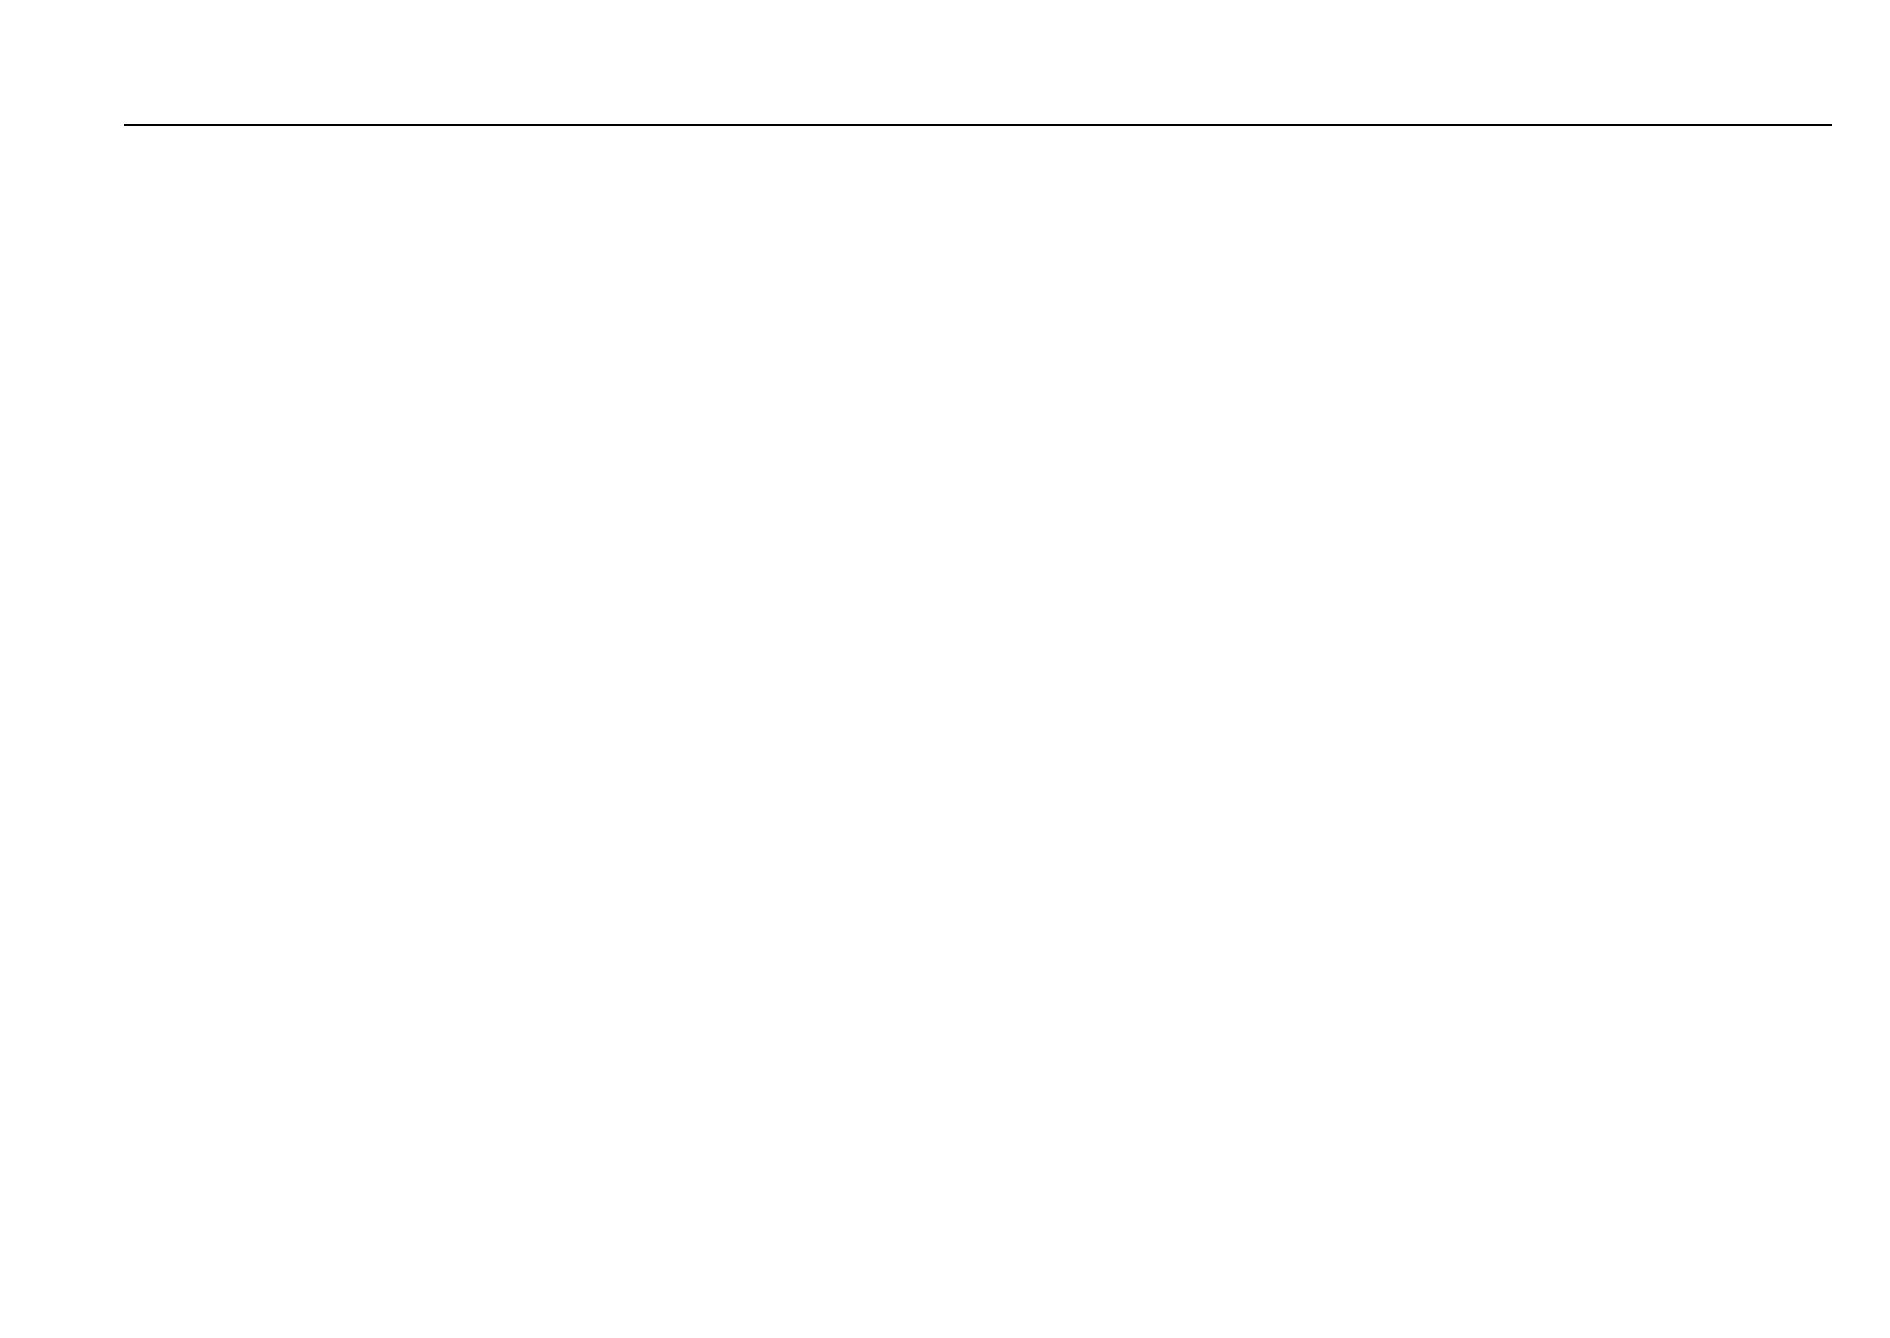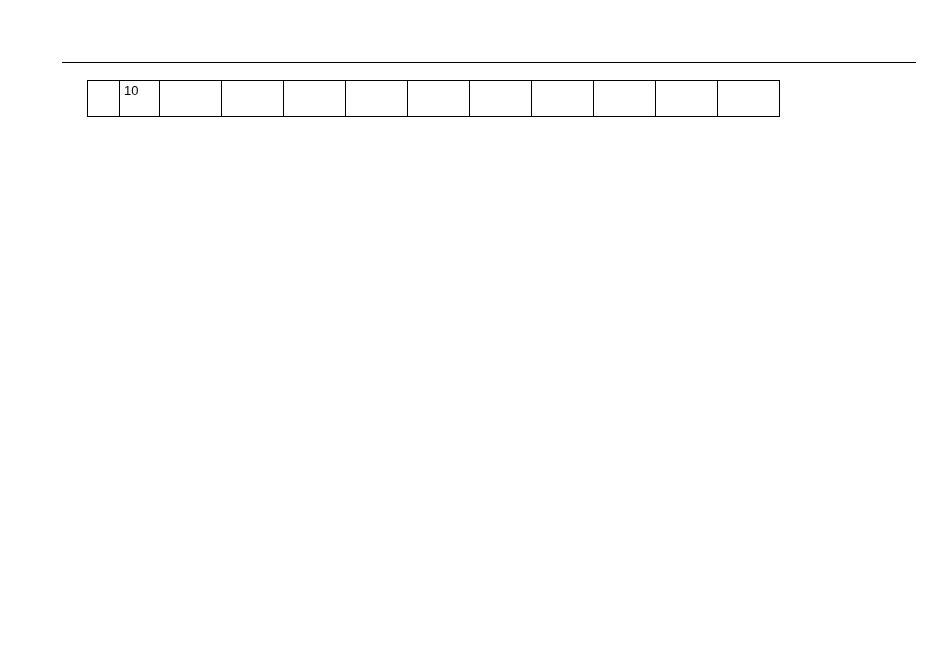--- a/index.html
+++ b/index.html
@@ -36,33 +36,13 @@
     .narrow { width: 32px; }
     .num { width: 40px; padding: 2px 4px 0 4px; }
     .wide  { width: 62px; }
   </style>
 </head>
 <body>
 
 <div class="page">
   <div class="hr-line"></div>
 
-  <div class="table-wrap">
-    <table class="grid">
-      <tbody>
-          <tr>
-        <td class="narrow"></td>
-        <td class="num">10</td>
-        <td class="wide"></td>
-        <td class="wide"></td>
-        <td class="wide"></td>
-        <td class="wide"></td>
-        <td class="wide"></td>
-        <td class="wide"></td>
-        <td class="wide"></td>
-        <td class="wide"></td>
-        <td class="wide"></td>
-        <td class="wide"></td>
-      </tr>
-    </tbody>
-      </table>
-  </div>
 </div>
 
 </body></html>

